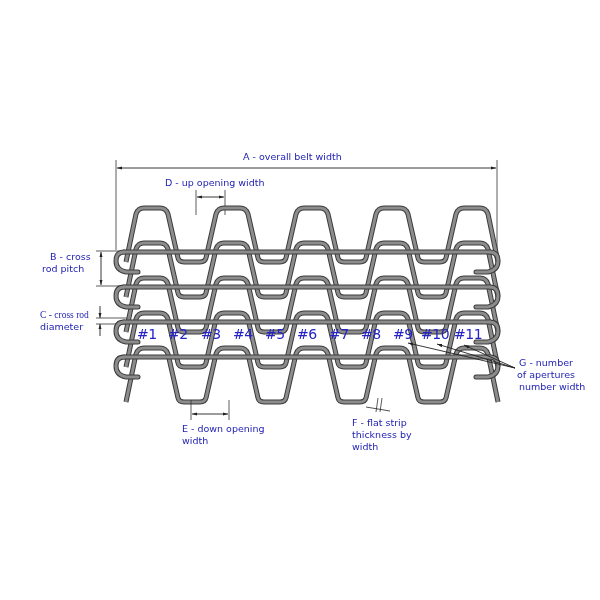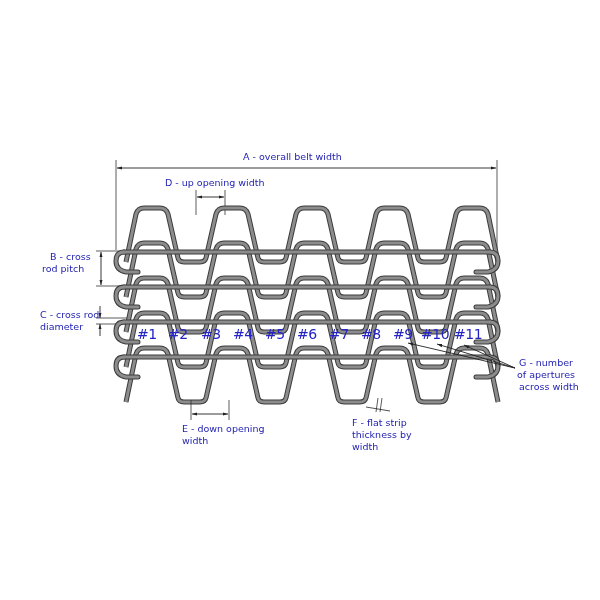--- a/index.html
+++ b/index.html
@@ -121,33 +121,33 @@
     </g>
   </svg>
 
   
   <div class="lbl" style="left:243px;top:151px;">A - overall belt width</div>
   <div class="lbl" style="left:165px;top:177px;text-align:right;">D - up opening width</div>
 
   <div class="lbl" style="left:42px;top:251px;padding-left:8px;">B - cross</div>
   <div class="lbl" style="left:42px;top:263px;">rod pitch</div>
 
-  <div class="lbl" style="left:40px;top:309px;">C - cross rod</div>
+  <div class="lbl" style="left:40px;top:309px;font-family:Liberation Serif, serif;">C - cross rod</div>
   <div class="lbl" style="left:40px;top:321px;">diameter</div>
 
   <div class="lbl" style="left:182px;top:423px;">E - down opening</div>
   <div class="lbl" style="left:182px;top:435px;">width</div>
 
   <div class="lbl" style="left:352px;top:417px;">F - flat strip</div>
   <div class="lbl" style="left:352px;top:429px;">thickness by</div>
   <div class="lbl" style="left:352px;top:441px;">width</div>
 
   <div class="lbl" style="left:519px;top:357px;">G - number</div>
   <div class="lbl" style="left:517px;top:369px;">of apertures</div>
-  <div class="lbl" style="left:519px;top:381px;">across width</div>
+  <div class="lbl" style="left:519px;top:381px;">number width</div>
 
   
   <div class="num" style="left:137px;top:326px;">#1</div>
   <div class="num" style="left:168px;top:326px;">#2</div>
   <div class="num" style="left:201px;top:326px;">#3</div>
   <div class="num" style="left:233px;top:326px;">#4</div>
   <div class="num" style="left:265px;top:326px;">#5</div>
   <div class="num" style="left:297px;top:326px;">#6</div>
   <div class="num" style="left:329px;top:326px;">#7</div>
   <div class="num" style="left:361px;top:326px;">#8</div>

